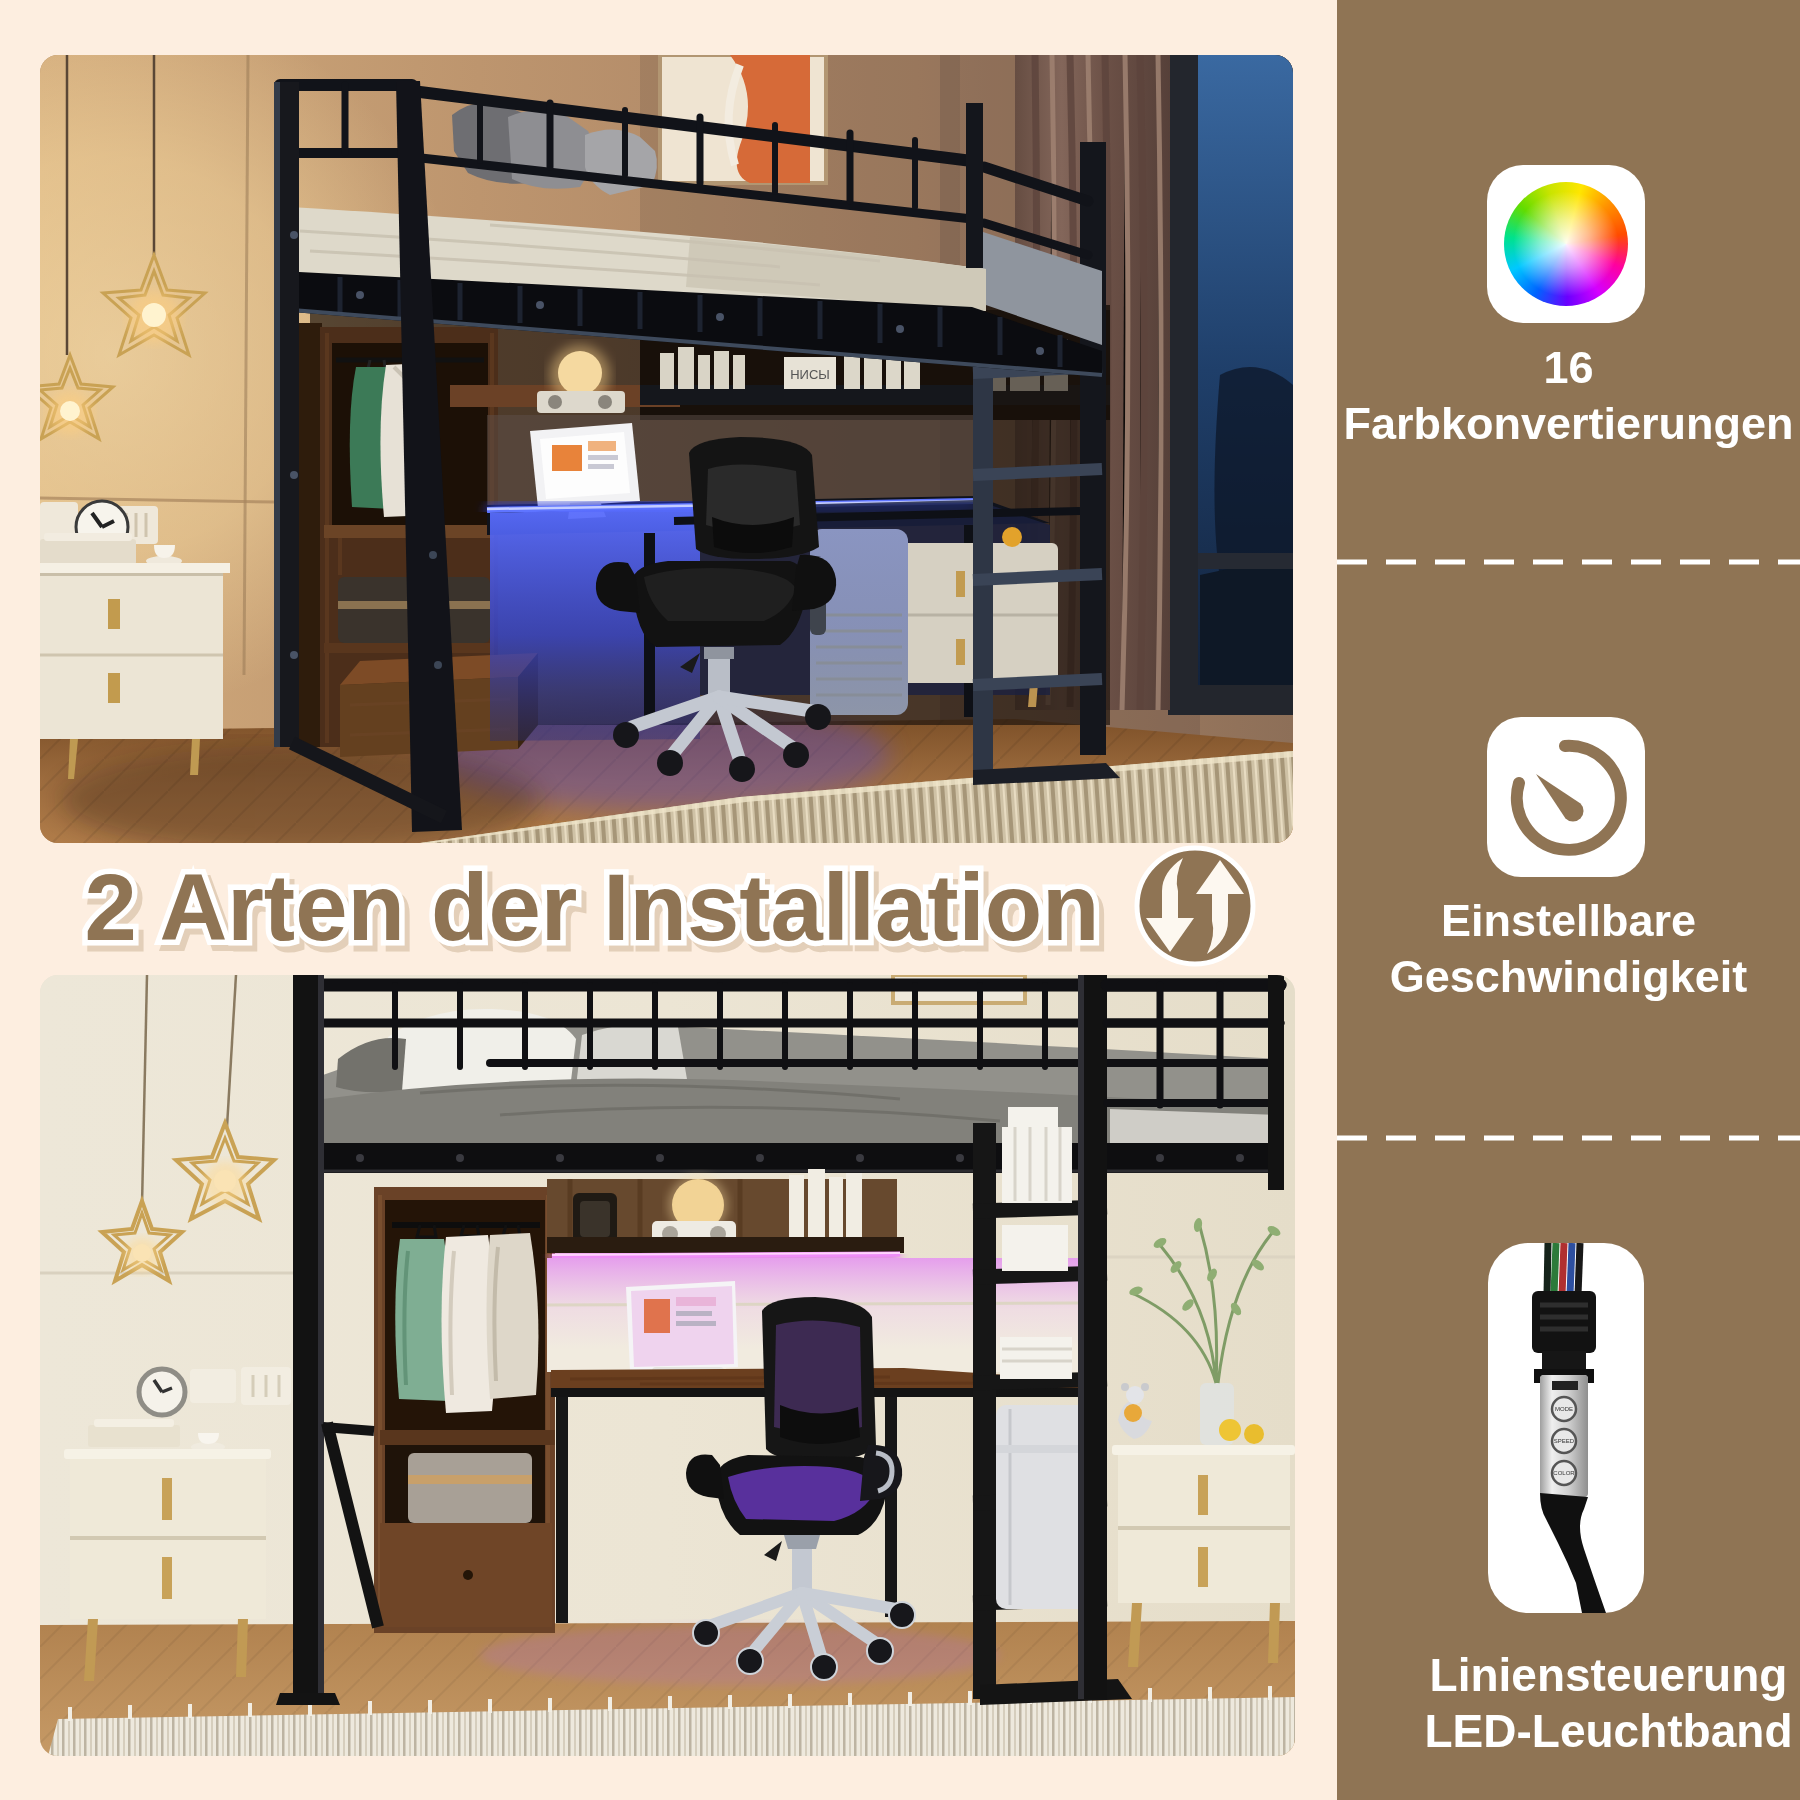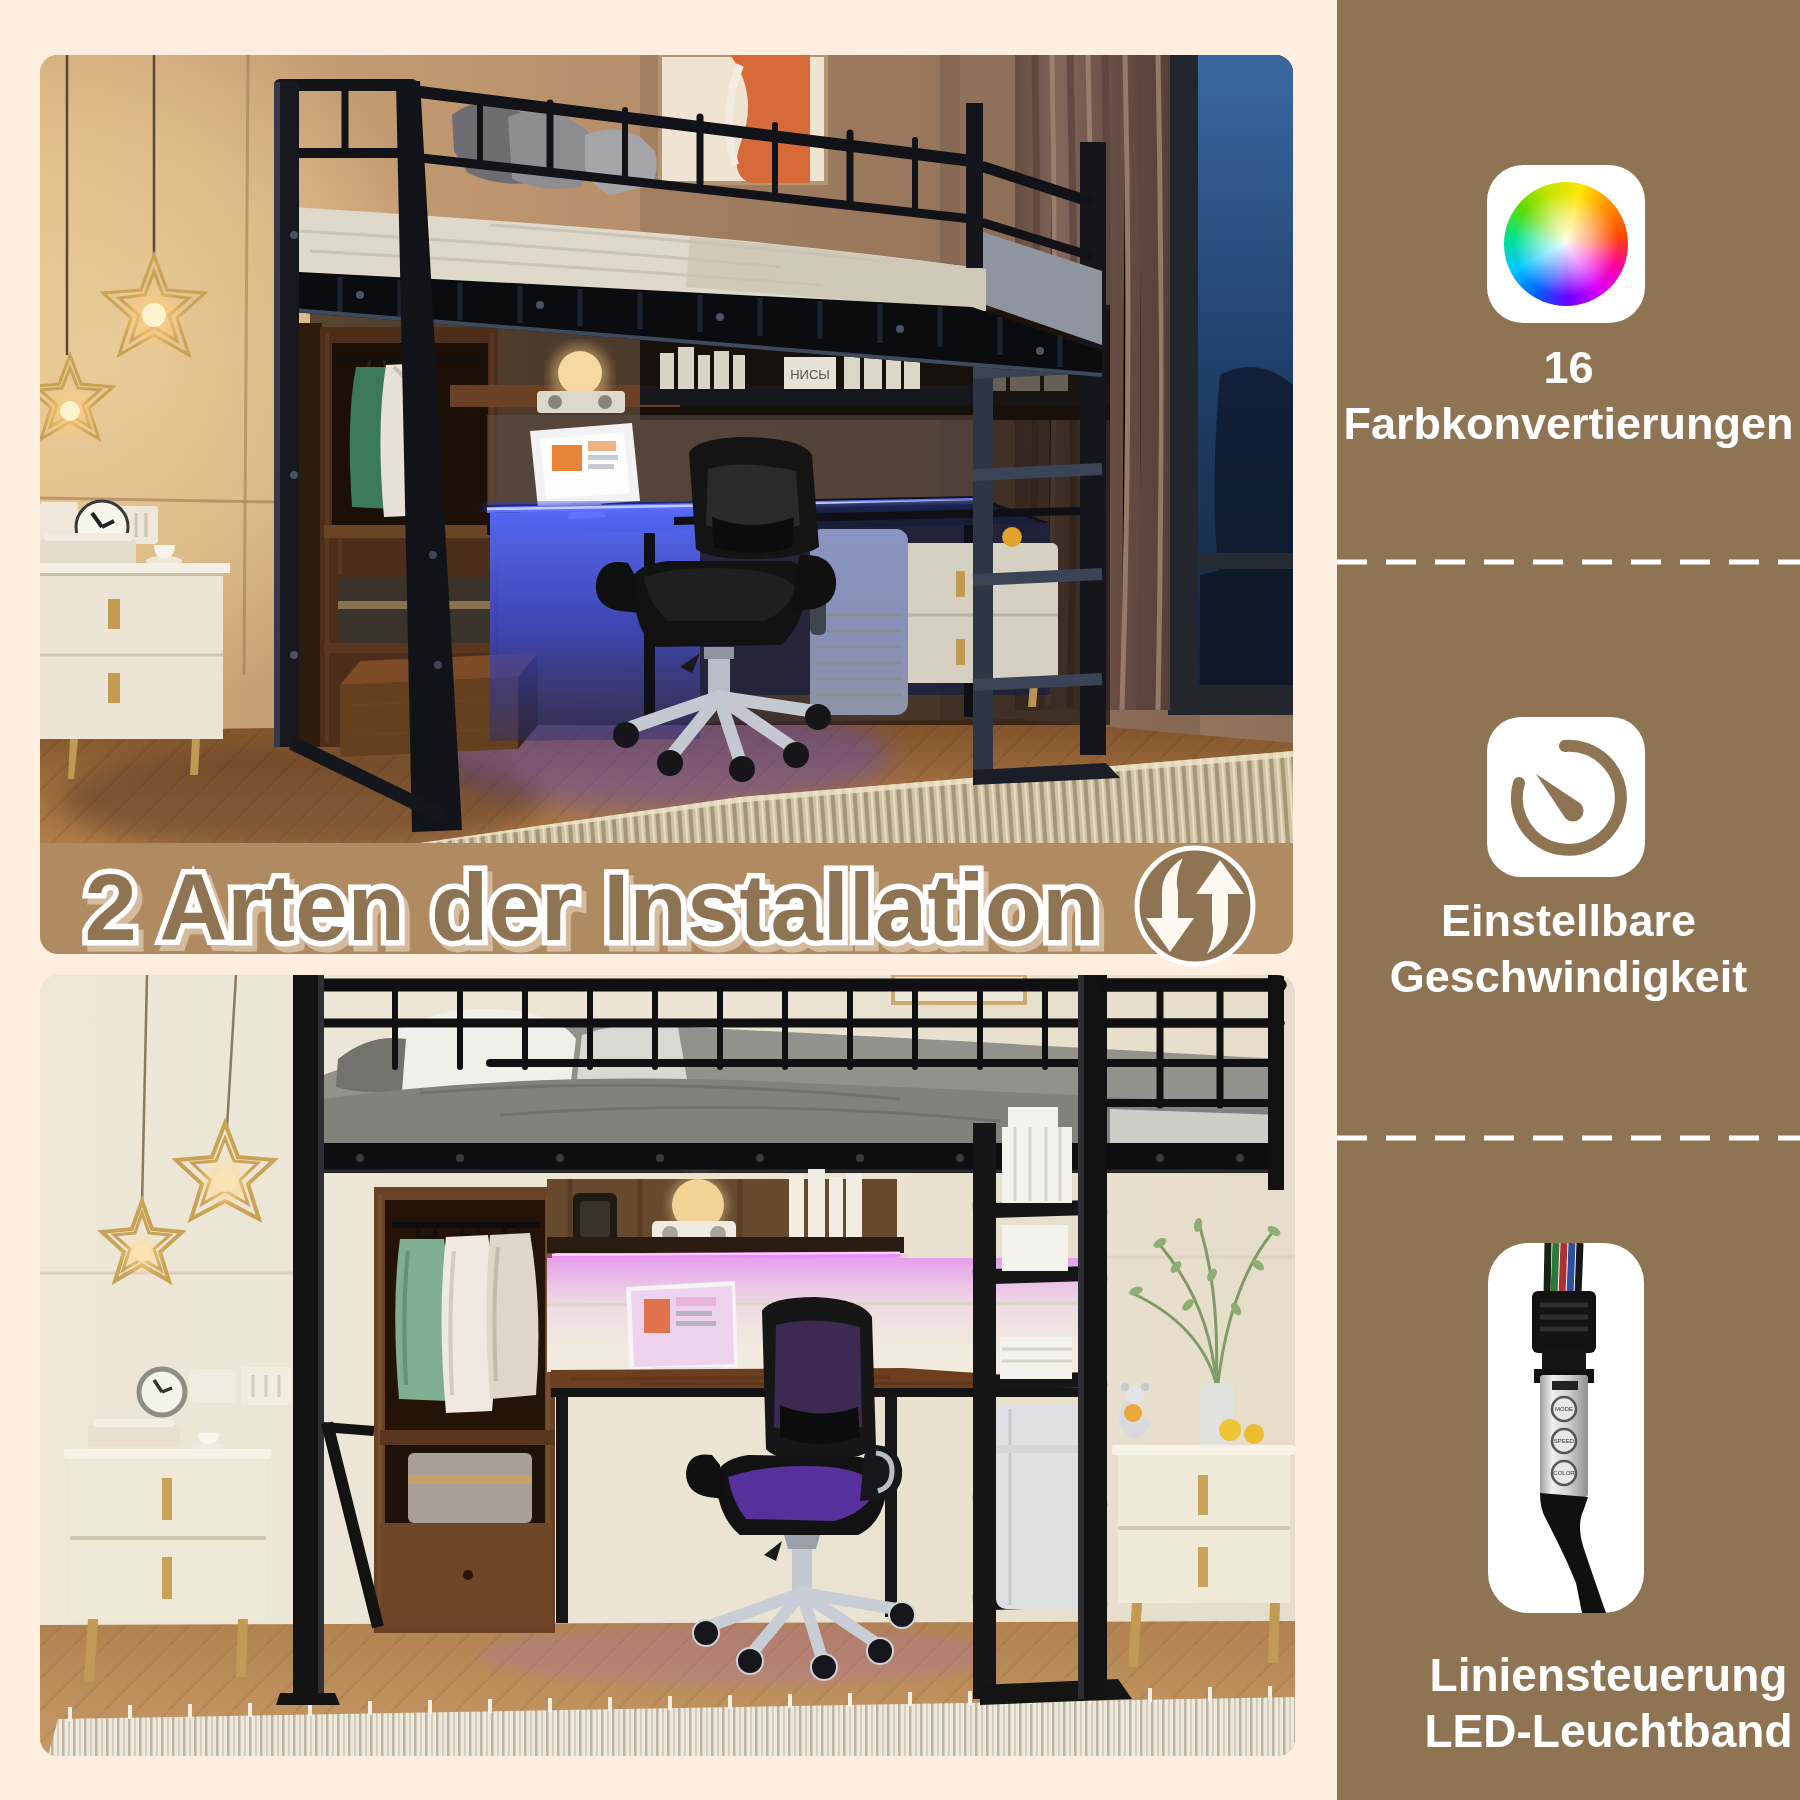--- a/index.html
+++ b/index.html
@@ -1,19 +1,19 @@
 <!DOCTYPE html>
 <html><head>
 <meta charset="utf-8">
 <style>
   html,body{margin:0;padding:0;}
   body{width:1800px;height:1800px;position:relative;overflow:hidden;
        background:#fdeee0;font-family:"Liberation Sans", sans-serif;}
   .photo{position:absolute;overflow:hidden;border-radius:18px;}
-  #photo1{left:40px;top:55px;width:1253px;height:899px;background:#b08a60;}
+  #photo1{left:40px;top:55px;width:1253px;height:788px;background:#b08a60;}
   #photo2{left:40px;top:975px;width:1255px;height:781px;background:#e9e2d2;}
   #sidebar{position:absolute;left:1337px;top:0;width:505px;height:1800px;background:#8f7454;}
   .sbtext{position:absolute;width:463px;text-align:center;color:#fff;font-weight:bold;
           font-size:45px;line-height:56px;}
   .dash{position:absolute;left:0;width:463px;height:6px;}
   .whitebox{position:absolute;background:#fff;}
   #headline{position:absolute;left:0;top:843px;width:1295px;height:97px;}
 </style>
 </head>
 <body>

